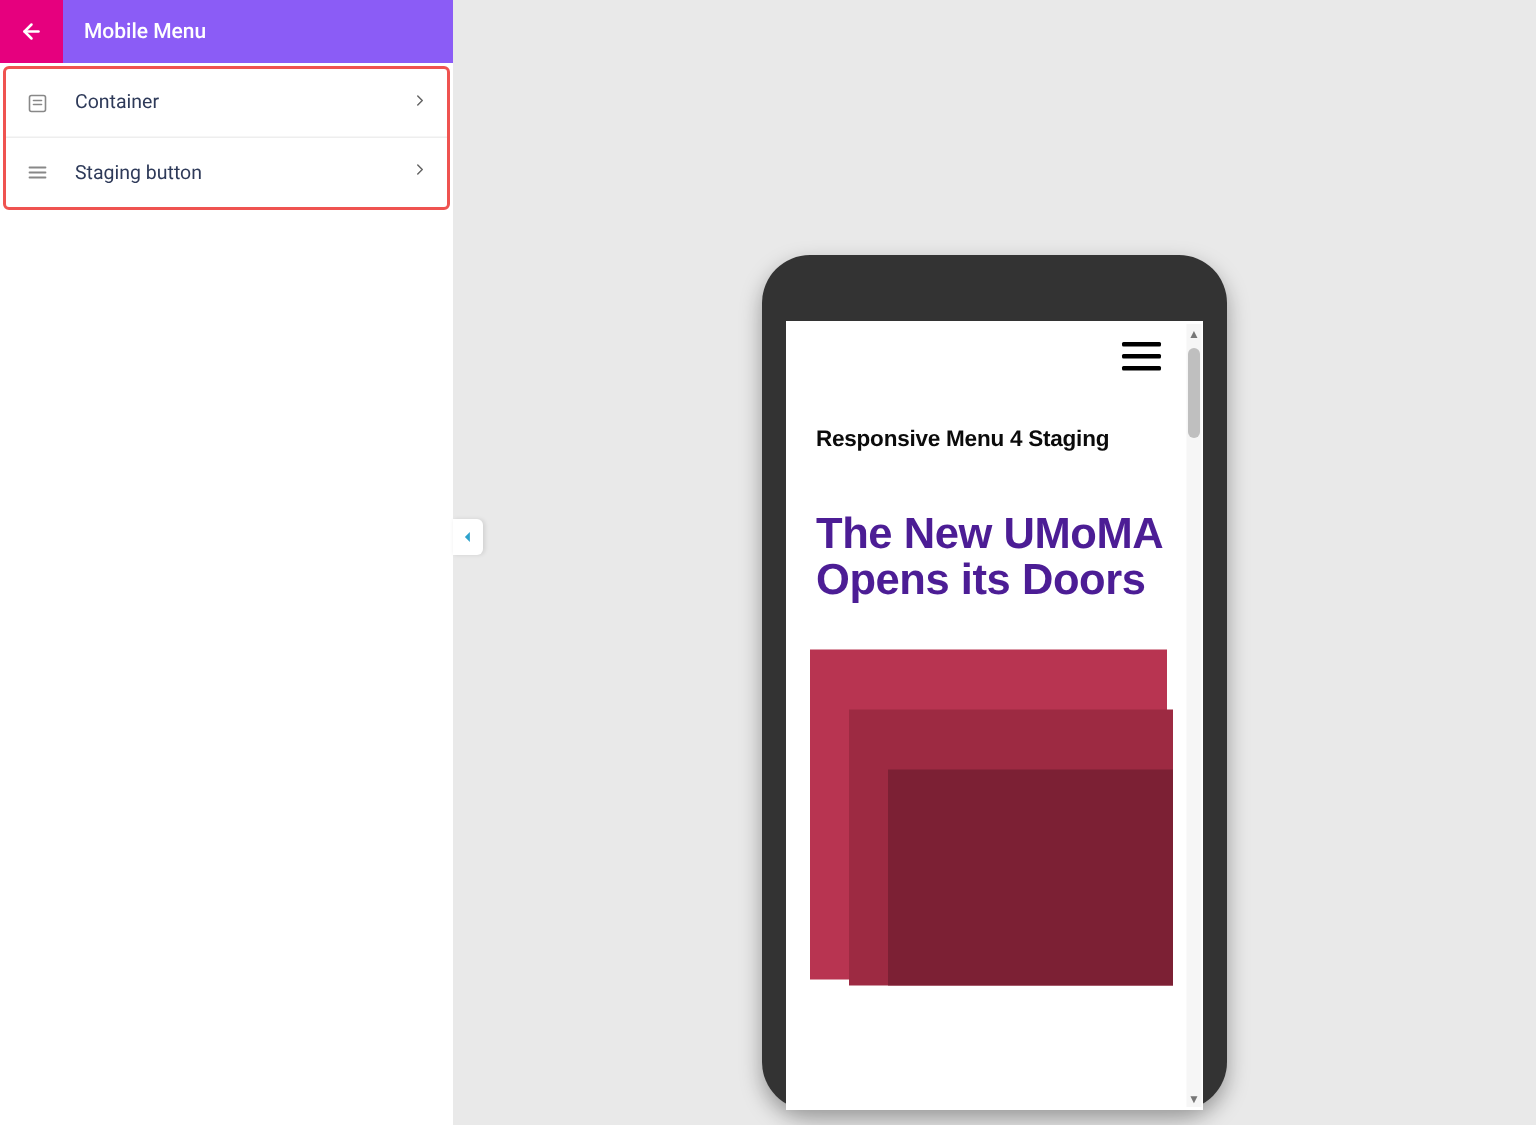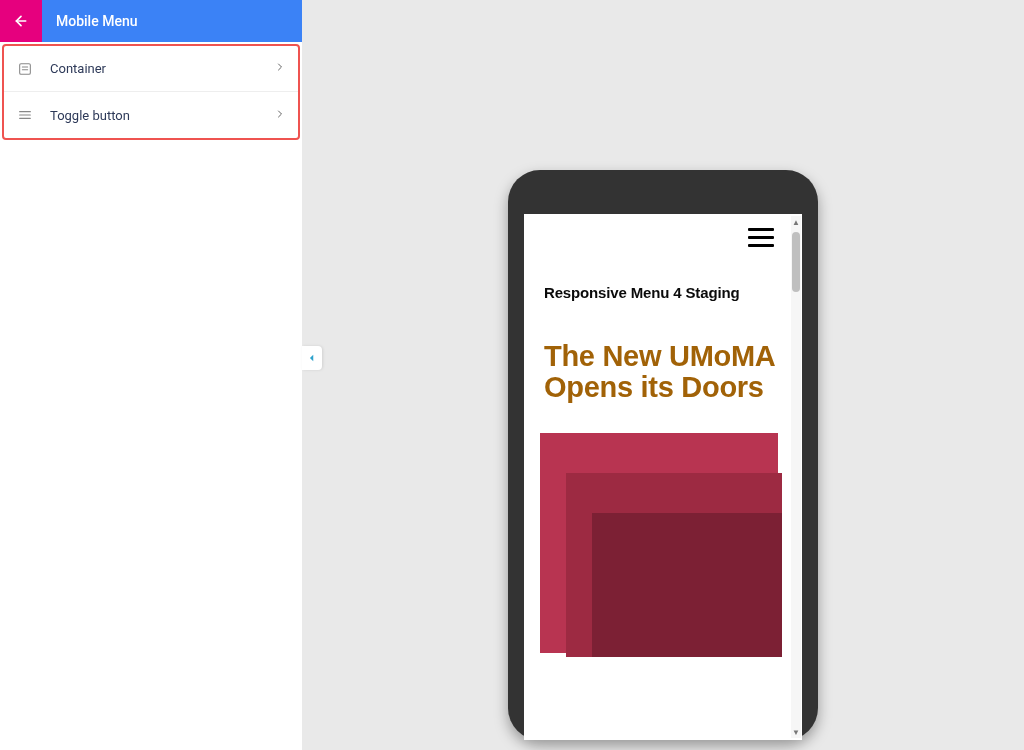--- a/index.html
+++ b/index.html
@@ -26,21 +26,21 @@
     background: #ffffff;
     display: flex;
     flex-direction: column;
     z-index: 10;
   }
 
   .sidebar-header {
     display: flex;
     align-items: center;
     height: 42px;
-    background: #3b82f6;
+    background: #8b5cf6;
     color: #fff;
     font-size: 14px;
   }
   .back-button {
     display: flex;
     align-items: center;
     justify-content: center;
     width: 42px;
     height: 42px;
     background: #e6007e;
@@ -314,21 +314,21 @@
     color: #0b0b0b;
     font-family: Arial, Helvetica, sans-serif;
     letter-spacing: -0.01em;
   }
 
   .hero-title {
     margin-top: 38px;
     font-size: 29px;
     line-height: 1.08;
     font-weight: 800;
-    color: #a16207;
+    color: #4c1d95;
     font-family: Arial, Helvetica, sans-serif;
     letter-spacing: -0.01em;
   }
 
   .red-box-outer {
     margin-top: 30px;
     height: 220px;
     background: #b83451;
     position: relative;
     margin-left: -4px;
@@ -382,21 +382,21 @@
       </span>
     </div>
     <div class="option-item">
       <span class="option-icon">
         <svg viewBox="0 0 24 24" stroke-width="1.8" stroke-linecap="round">
             <line x1="4" y1="7" x2="20" y2="7"></line>
             <line x1="4" y1="12" x2="20" y2="12"></line>
             <line x1="4" y1="17" x2="20" y2="17"></line>
           </svg>
       </span>
-      <span class="option-label">Toggle button</span>
+      <span class="option-label">Staging button</span>
       <span class="option-chevron">
         <svg viewBox="0 0 24 24" fill="none" stroke-width="2" stroke-linecap="round" stroke-linejoin="round">
             <polyline points="9 18 15 12 9 6"></polyline>
           </svg>
       </span>
     </div>
   </div>
 </div>
 
 <div class="callout-arrow">

